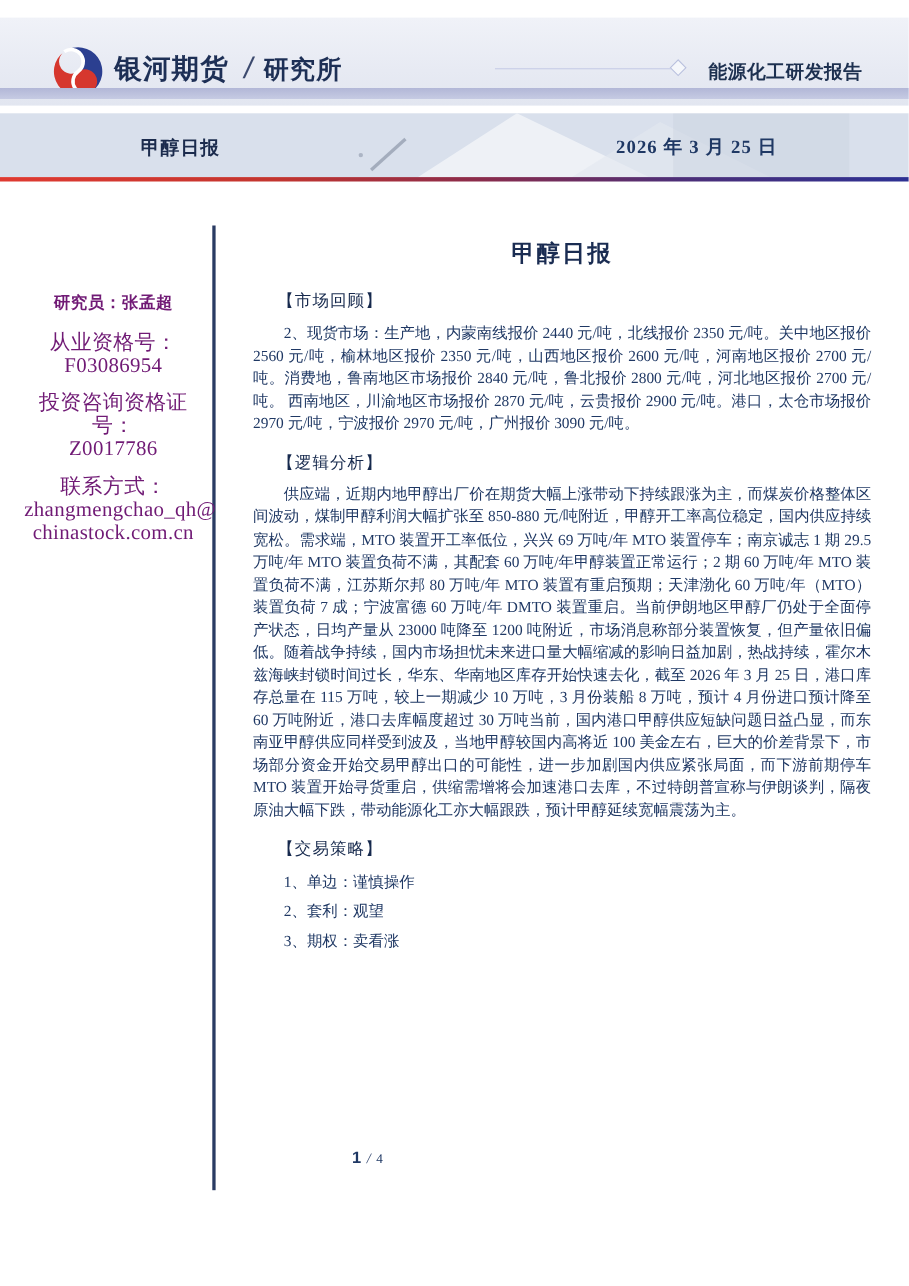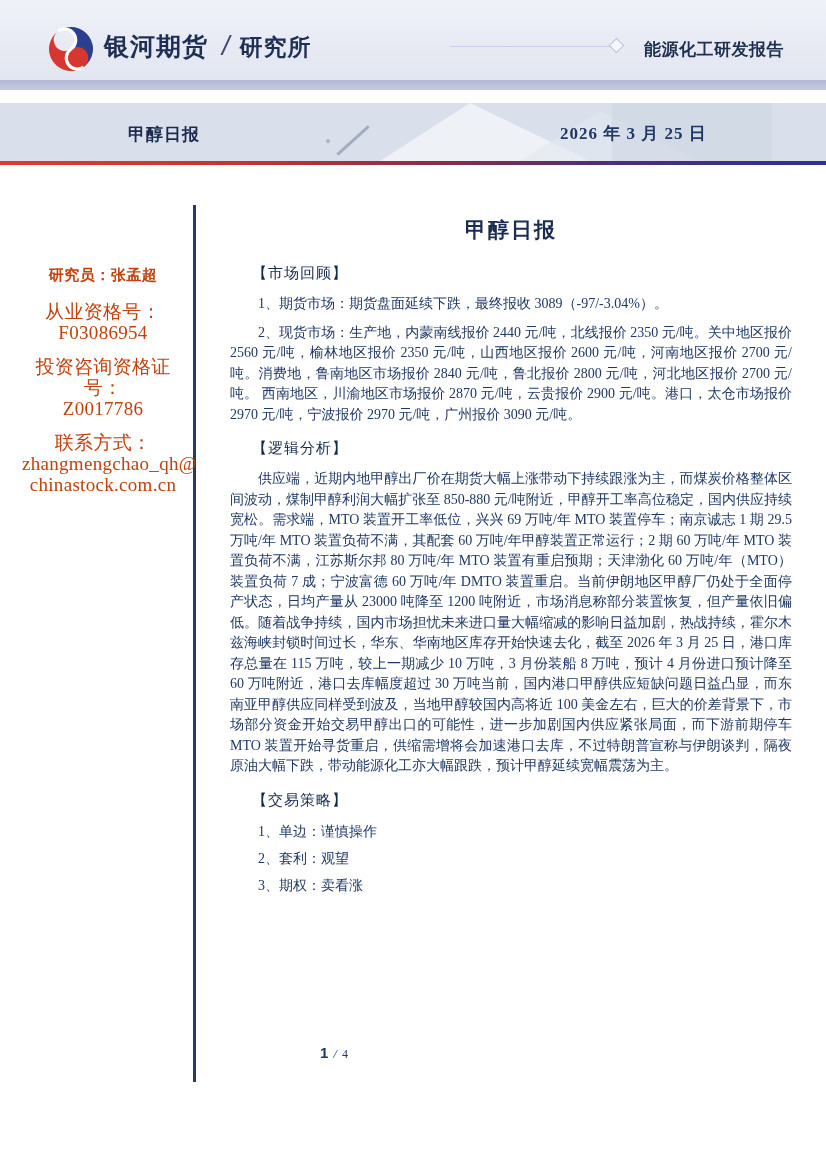--- a/index.html
+++ b/index.html
@@ -7,21 +7,21 @@
   body {
     width: 826px; height: 1169px;
     position: relative;
     font-family: "Liberation Serif", "DejaVu Serif", serif;
     color: #1f3864;
     overflow: hidden;
   }
 
   
   .header {
-    position: absolute; top: 0; left: 0; width: 826px; height: 80px;
+    position: absolute; top: 16px; left: 0; width: 826px; height: 80px;
     background: linear-gradient(180deg, #f0f2f8 0%, #e7eaf3 60%, #e2e6f0 100%);
     display: flex; align-items: center;
   }
   .header-band {
     position: absolute; top: 80px; left: 0; width: 826px; height: 10px;
     background: linear-gradient(180deg, #b2b7d7 0%, #c6cbe3 100%);
   }
   .logo { position: absolute; left: 48px; top: 26px; width: 46px; height: 46px; }
   .brand-row {
     position: absolute; left: 104px; top: 30px;
@@ -87,21 +87,21 @@
     background: linear-gradient(90deg, #df3a31 0%, #c3352f 30%, #8c2c4a 52%, #4c2f78 75%, #2d3193 100%);
   }
 
   
   .divider-v {
     position: absolute; left: 193px; top: 205px; width: 2.5px; height: 877px;
     background: #2a3b63;
   }
   .sidebar {
     position: absolute; left: 22px; top: 266px; width: 162px;
-    text-align: center; color: #c2410c;
+    text-align: center; color: #701a75;
   }
   .sidebar .researcher {
     font-size: 15px; font-weight: bold; margin-bottom: 16px; letter-spacing: 0.5px;
   }
   .sidebar .info-line {
     font-size: 19px; line-height: 21px; margin-bottom: 13px; letter-spacing: 0.3px;
   }
   .sidebar .info-line.tight { margin-bottom: 0; }
 
   
@@ -178,21 +178,20 @@
   <div class="info-line tight">联系方式：</div>
   <div class="info-line tight">zhangmengchao_qh@</div>
   <div class="info-line">chinastock.com.cn</div>
 </div>
 
 <div class="main">
   <div class="doc-title">甲醇日报</div>
 
   <div class="section">
     <div class="section-heading">【市场回顾】</div>
-    <p class="para">1、期货市场：期货盘面延续下跌，最终报收 3089（-97/-3.04%）。</p>
     <p class="para">2、现货市场：生产地，内蒙南线报价 2440 元/吨，北线报价 2350 元/吨。关中地区报价 2560 元/吨，榆林地区报价 2350 元/吨，山西地区报价 2600 元/吨，河南地区报价 2700 元/吨。消费地，鲁南地区市场报价 2840 元/吨，鲁北报价 2800 元/吨，河北地区报价 2700 元/吨。 西南地区，川渝地区市场报价 2870 元/吨，云贵报价 2900 元/吨。港口，太仓市场报价 2970 元/吨，宁波报价 2970 元/吨，广州报价 3090 元/吨。</p>
   </div>
 
 
   <div class="section">
     <div class="section-heading">【逻辑分析】</div>
     <p class="para">供应端，近期内地甲醇出厂价在期货大幅上涨带动下持续跟涨为主，而煤炭价格整体区间波动，煤制甲醇利润大幅扩张至 850-880 元/吨附近，甲醇开工率高位稳定，国内供应持续宽松。需求端，MTO 装置开工率低位，兴兴 69 万吨/年 MTO 装置停车；南京诚志 1 期 29.5 万吨/年 MTO 装置负荷不满，其配套 60 万吨/年甲醇装置正常运行；2 期 60 万吨/年 MTO 装置负荷不满，江苏斯尔邦 80 万吨/年 MTO 装置有重启预期；天津渤化 60 万吨/年（MTO）装置负荷 7 成；宁波富德 60 万吨/年 DMTO 装置重启。当前伊朗地区甲醇厂仍处于全面停产状态，日均产量从 23000 吨降至 1200 吨附近，市场消息称部分装置恢复，但产量依旧偏低。随着战争持续，国内市场担忧未来进口量大幅缩减的影响日益加剧，热战持续，霍尔木兹海峡封锁时间过长，华东、华南地区库存开始快速去化，截至 2026 年 3 月 25 日，港口库存总量在 115 万吨，较上一期减少 10 万吨，3 月份装船 8 万吨，预计 4 月份进口预计降至 60 万吨附近，港口去库幅度超过 30 万吨当前，国内港口甲醇供应短缺问题日益凸显，而东南亚甲醇供应同样受到波及，当地甲醇较国内高将近 100 美金左右，巨大的价差背景下，市场部分资金开始交易甲醇出口的可能性，进一步加剧国内供应紧张局面，而下游前期停车 MTO 装置开始寻货重启，供缩需增将会加速港口去库，不过特朗普宣称与伊朗谈判，隔夜原油大幅下跌，带动能源化工亦大幅跟跌，预计甲醇延续宽幅震荡为主。</p>
   </div>
 
   <div class="section">

